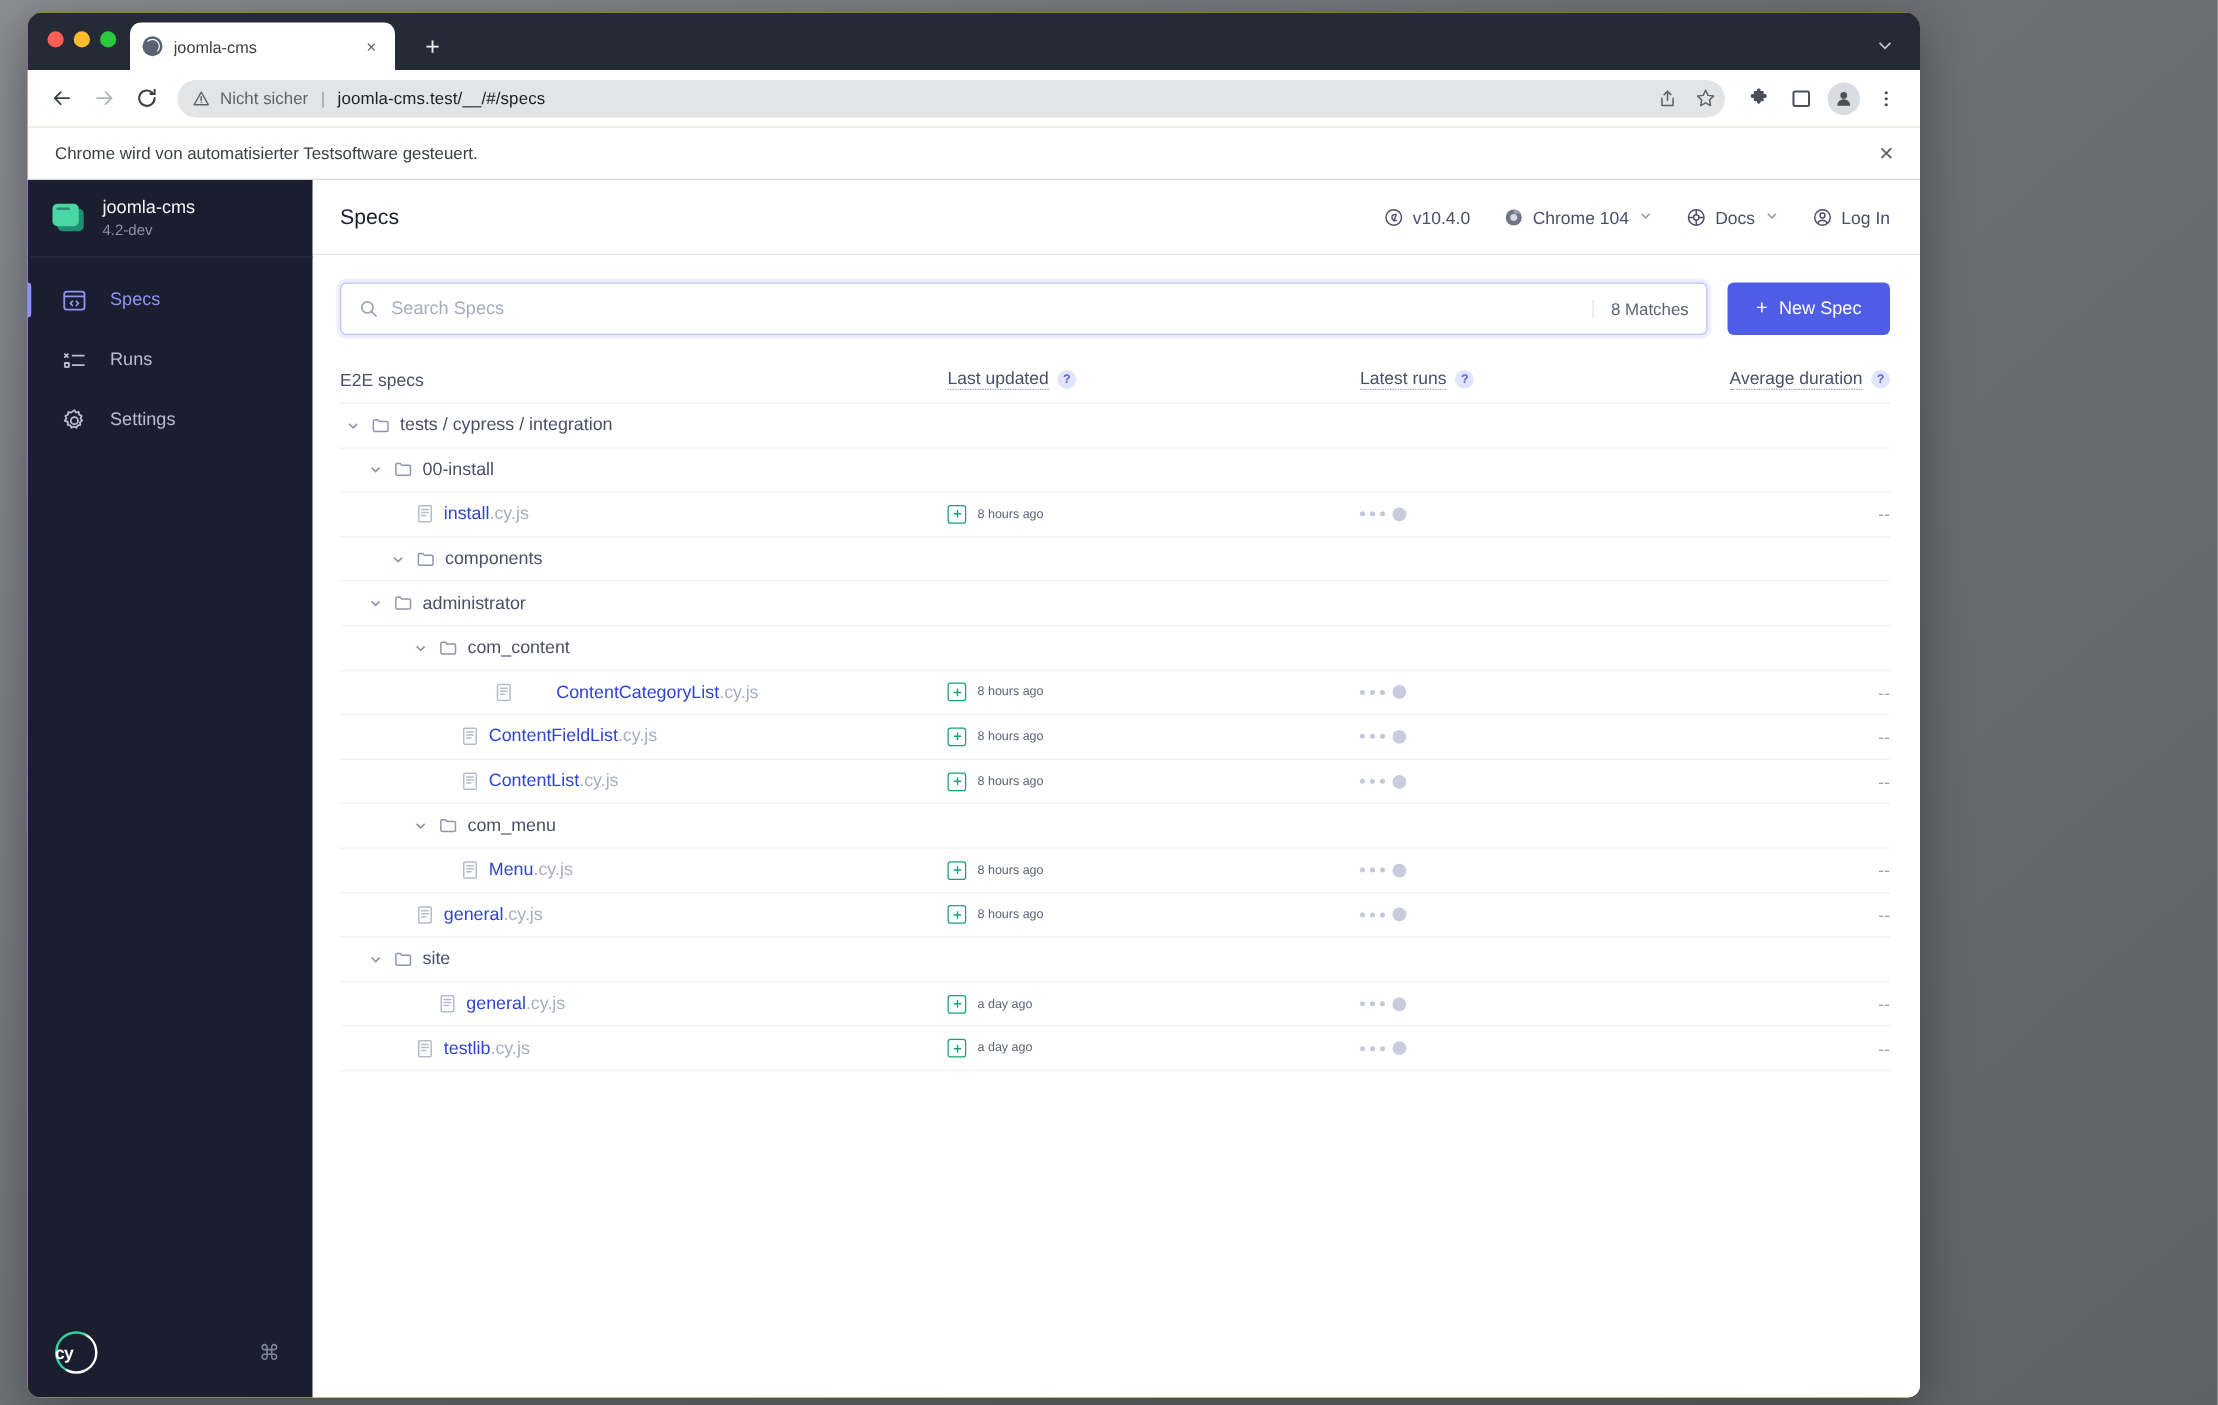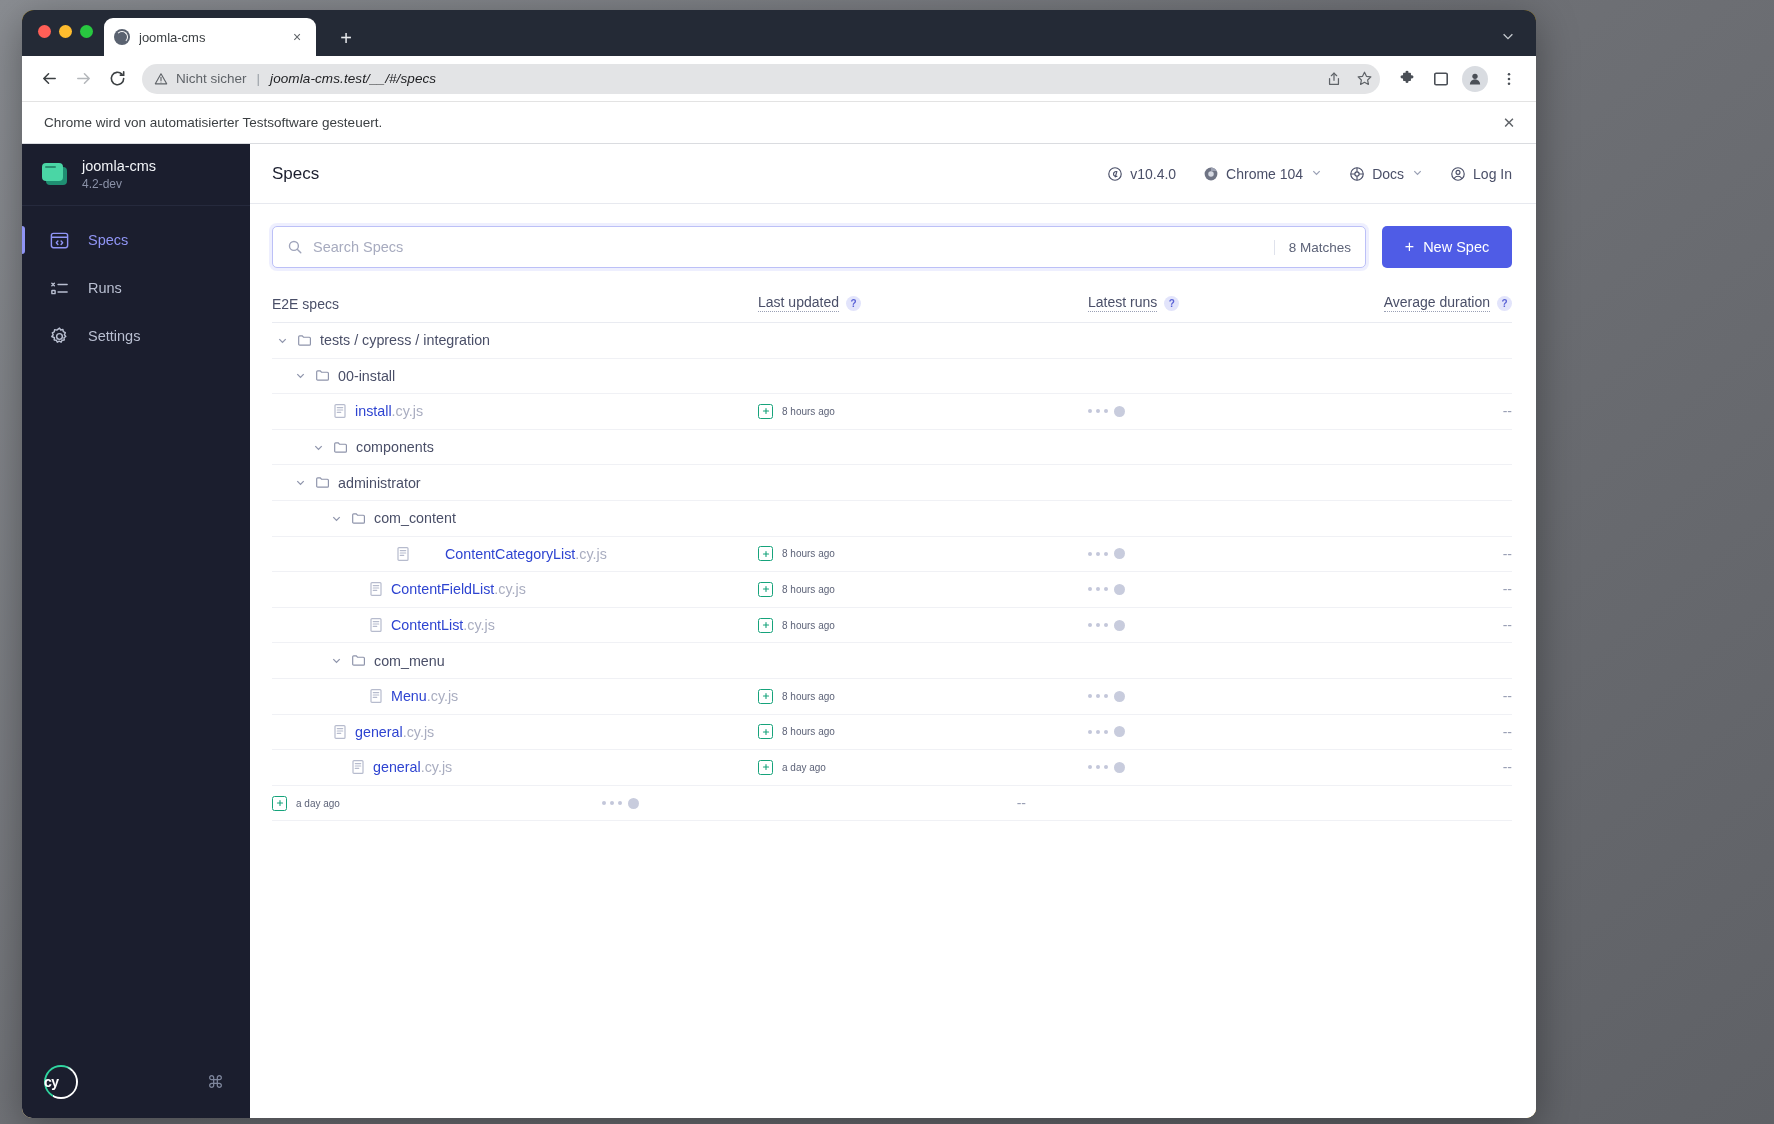--- a/index.html
+++ b/index.html
@@ -121,21 +121,21 @@
     margin: 0 8px 0 6px;
     display: flex; align-items: center;
     padding: 0 12px;
     gap: 8px;
     font-size: 13.5px;
     position: relative;
   }
   .warn-icon { color: #5f6368; font-size: 13px; display:flex; align-items:center; }
   .omni-warn { color: #5f6368; font-size: 13.5px; }
   .omni-sep { color: #9aa0a6; padding: 0 2px; }
-  .omni-url { color: #202124; font-size: 13.5px; letter-spacing: .1px; font-style: italic; }
+  .omni-url { color: #202124; font-size: 13.5px; letter-spacing: .1px; }
   .omni-actions {
     position: absolute; right: 6px; top: 0; bottom: 0;
     display: flex; align-items: center; gap: 10px;
   }
   .omni-actions .ic { width: 20px; height: 20px; color: #5f6368; cursor: pointer;
     display:flex;align-items:center;justify-content:center;}
   .tb-icon {
     width: 30px; height: 30px;
     display: flex; align-items: center; justify-content: center;
     color: #4a4f56; cursor: pointer;
@@ -906,20 +906,38 @@
                   <span class="runs-dots">
                     <i></i>
                     <i></i>
                     <i></i>
                     <span class="big"></span>
                   </span>
                 </div>
                 <div class="col-duration cell">--</div>
               </div>
               <div class="row">
+                <div class="col-name" style="padding-left: 22px;">
+                  <span class="chev">
+                    <svg width="11" height="11" viewBox="0 0 12 12" fill="none" stroke="currentColor" stroke-width="1.4">
+                      <path d="M2.5 4.5L6 8l3.5-3.5"></path>
+                    </svg>
+                  </span>
+                  <span class="folder-ico">
+                    <svg width="15" height="15" viewBox="0 0 16 16" fill="none" stroke="currentColor" stroke-width="1.25">
+                      <path d="M1.8 4.1c0-.6.5-1.1 1.1-1.1h2.7l1.3 1.5h6.3c.6 0 1.1.5 1.1 1.1v6.3c0 .6-.5 1.1-1.1 1.1H2.9c-.6 0-1.1-.5-1.1-1.1z"></path>
+                    </svg>
+                  </span>
+                  <span class="foldername">site</span>
+                </div>
+                <div class="col-updated cell"></div>
+                <div class="col-runs cell"></div>
+                <div class="col-duration cell"></div>
+              </div>
+              <div class="row">
                 <div class="col-name" style="padding-left: 58px;">
                   <span class="chev"></span>
                   <span class="file-ico">
                     <svg width="14" height="16" viewBox="0 0 14 16" fill="none" stroke="currentColor" stroke-width="1.2">
                       <rect x="2" y="1.6" width="10" height="12.8" rx="1"></rect>
                       <path d="M4.3 4.6h5.4M4.3 7h5.4M4.3 9.4h3.4" stroke-linecap="round"></path>
                     </svg>
                   </span>
                   <span><span class="fname">general</span><span class="fext">.cy.js</span></span>
                 </div>
@@ -935,20 +953,30 @@
                   <span class="runs-dots">
                     <i></i>
                     <i></i>
                     <i></i>
                     <span class="big"></span>
                   </span>
                 </div>
                 <div class="col-duration cell">--</div>
               </div>
               <div class="row">
+                <div class="col-name" style="padding-left: 40px;">
+                  <span class="chev"></span>
+                  <span class="file-ico">
+                    <svg width="14" height="16" viewBox="0 0 14 16" fill="none" stroke="currentColor" stroke-width="1.2">
+                      <rect x="2" y="1.6" width="10" height="12.8" rx="1"></rect>
+                      <path d="M4.3 4.6h5.4M4.3 7h5.4M4.3 9.4h3.4" stroke-linecap="round"></path>
+                    </svg>
+                  </span>
+                  <span><span class="fname">testlib</span><span class="fext">.cy.js</span></span>
+                </div>
                 <div class="col-updated cell">
                   <span class="git-badge">
                     <svg width="8" height="8" viewBox="0 0 10 10" fill="none" stroke="currentColor" stroke-width="1.4" stroke-linecap="round">
                       <path d="M5 1.8v6.4M1.8 5h6.4"></path>
                     </svg>
                   </span>
                   <span>a day ago</span>
                 </div>
                 <div class="col-runs cell">
                   <span class="runs-dots">

